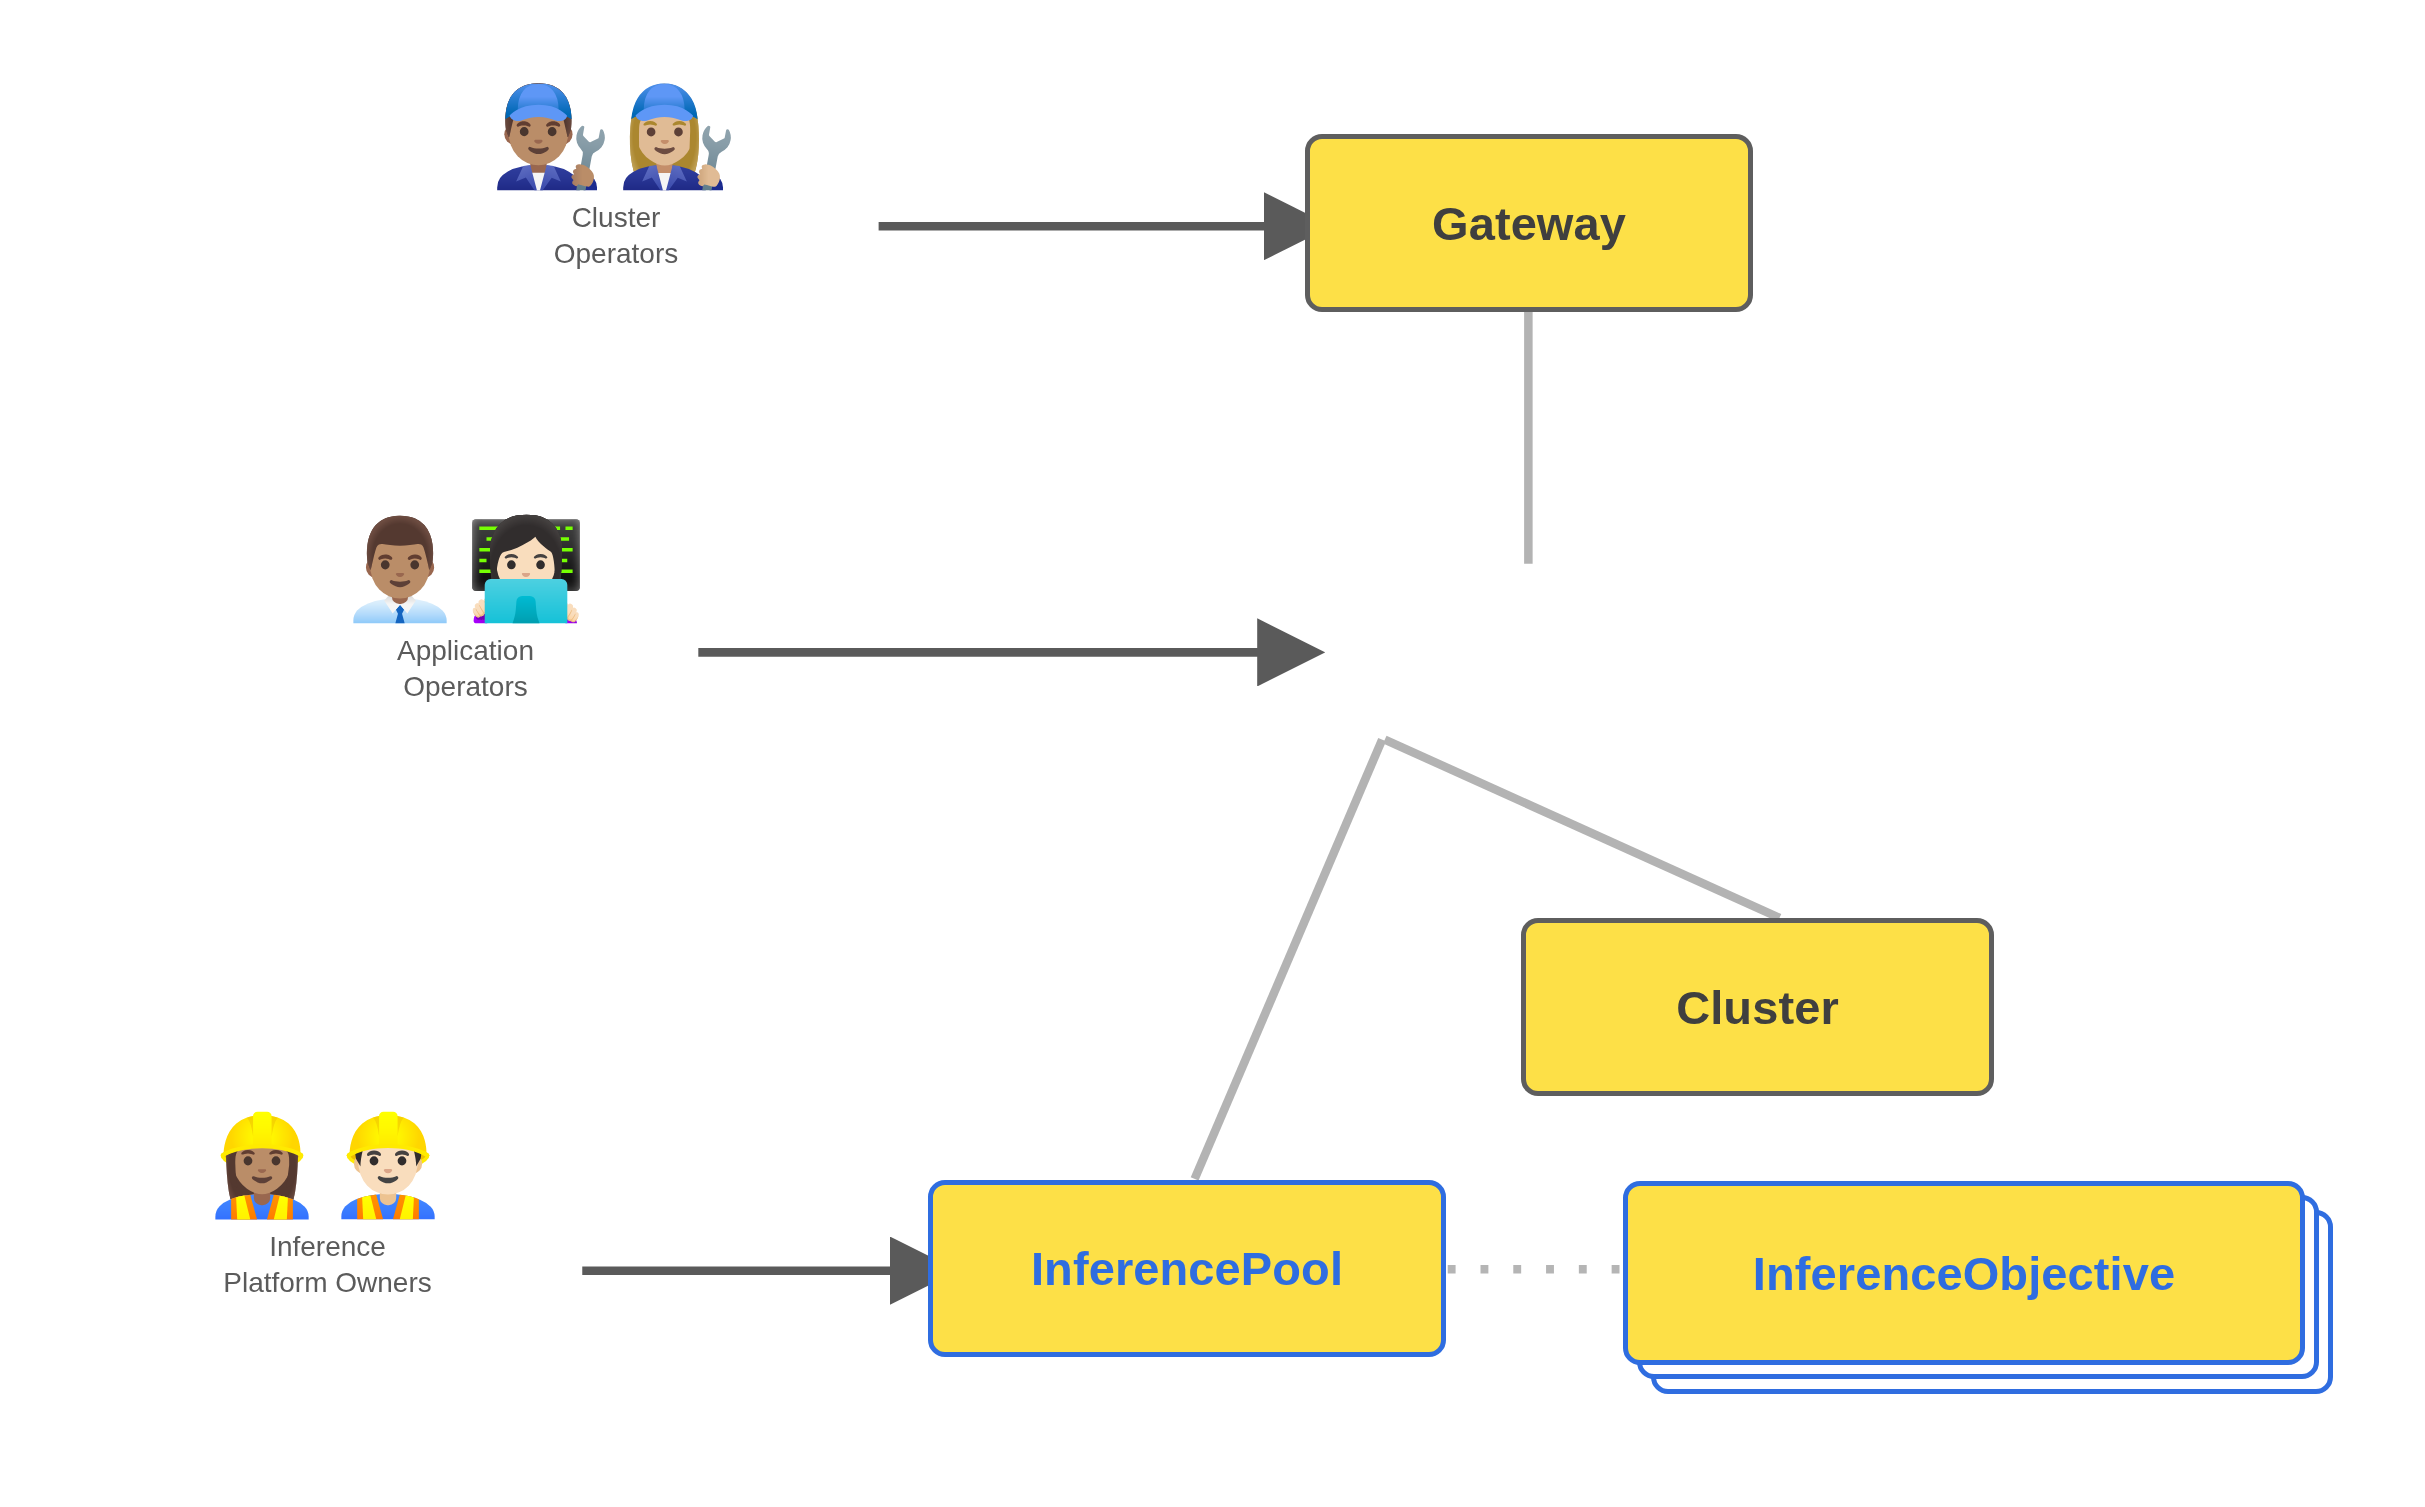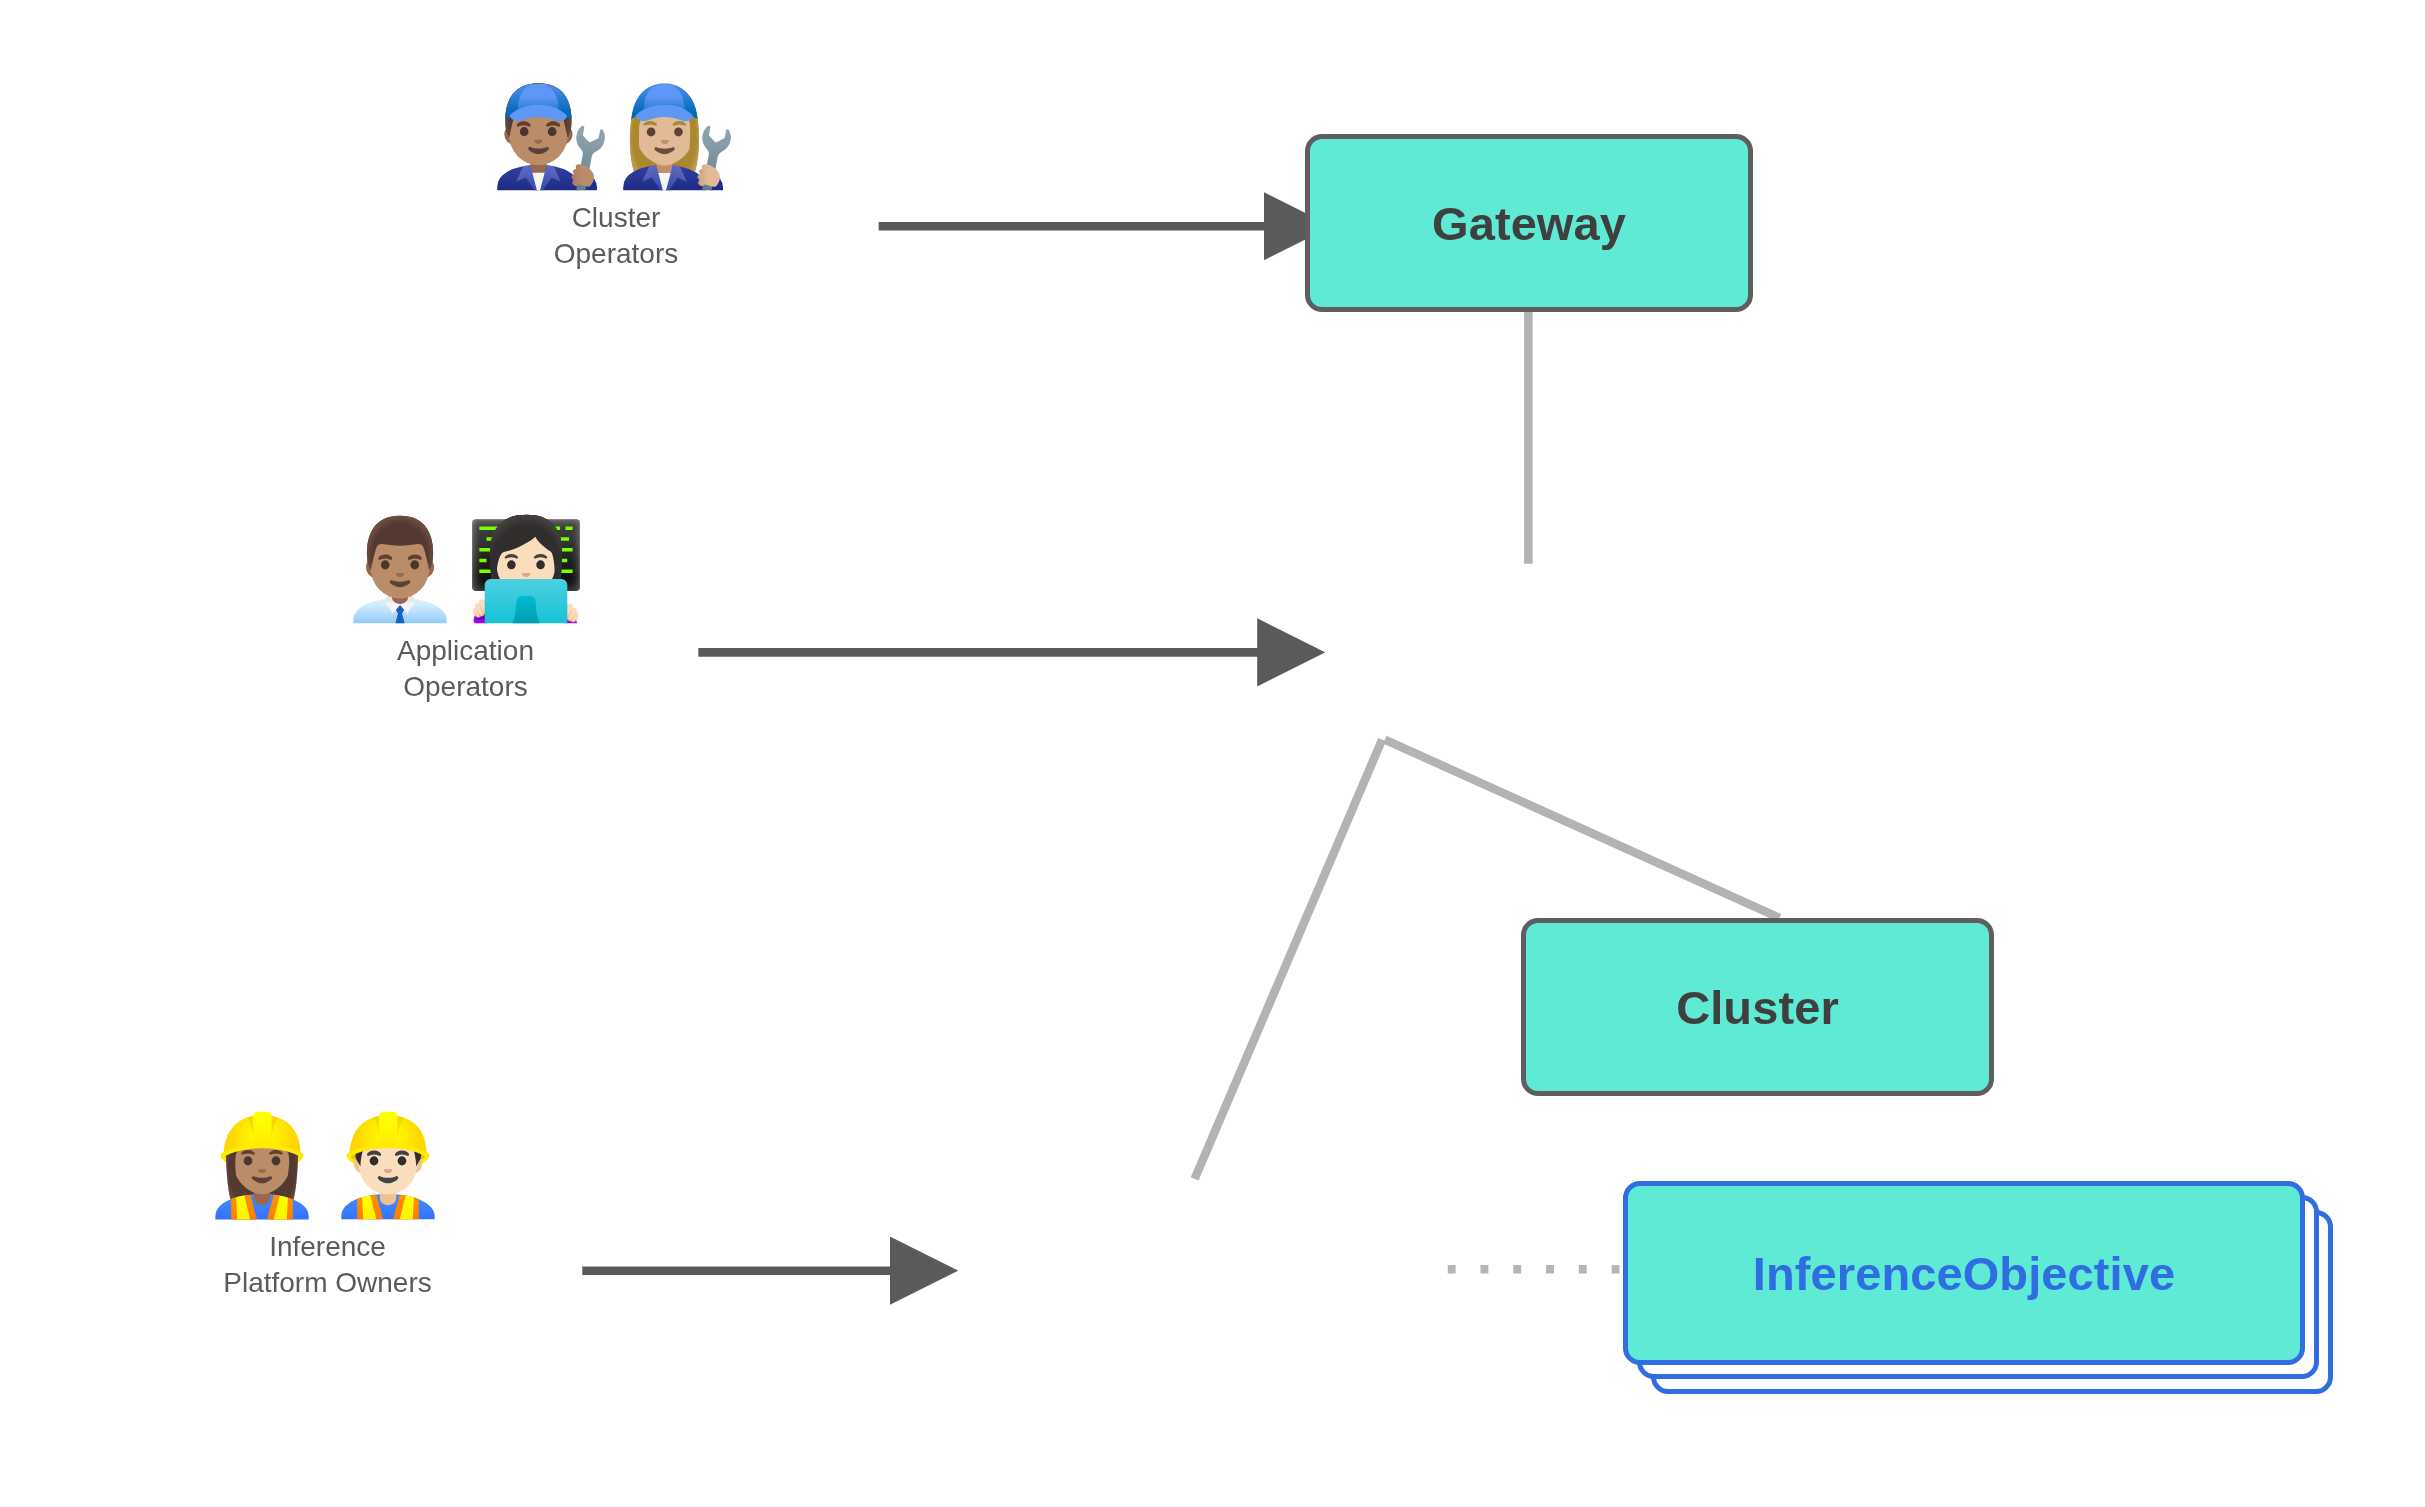--- a/index.html
+++ b/index.html
@@ -47,21 +47,21 @@
     line-height: 1.28;
     font-weight: 400;
     color: #5b5b5b;
     white-space: pre-line;
   }
 
   
   .node {
     position: absolute;
     box-sizing: border-box;
-    background: #5eead4;
+    background: #fde047;
     border-radius: 17px;
     display: flex;
     align-items: center;
     justify-content: center;
     text-align: center;
   }
   .node-gray {
     border: 5.9px solid #5e5e5e;
   }
   .node-blue {
@@ -144,20 +144,23 @@
 
   <div class="node node-gray" style="left:1305px; top:134px; width:448px; height:178px;">
     <span class="node-label">Gateway</span>
   </div>
 
 
   <div class="node node-gray" style="left:1521px; top:918px; width:473px; height:178px;">
     <span class="node-label">Cluster</span>
   </div>
 
+  <div class="node node-blue" style="left:928px; top:1180px; width:518px; height:177px;">
+    <span class="node-label">InferencePool</span>
+  </div>
 
   <div class="stack-shadow" style="left:1651px; top:1210px; width:682px; height:184px;"></div>
   <div class="stack-shadow" style="left:1637px; top:1195px; width:682px; height:184px;"></div>
   <div class="node node-blue" style="left:1623px; top:1181px; width:682px; height:184px;">
     <span class="node-label">InferenceObjective</span>
   </div>
 
 </div>
 
 

